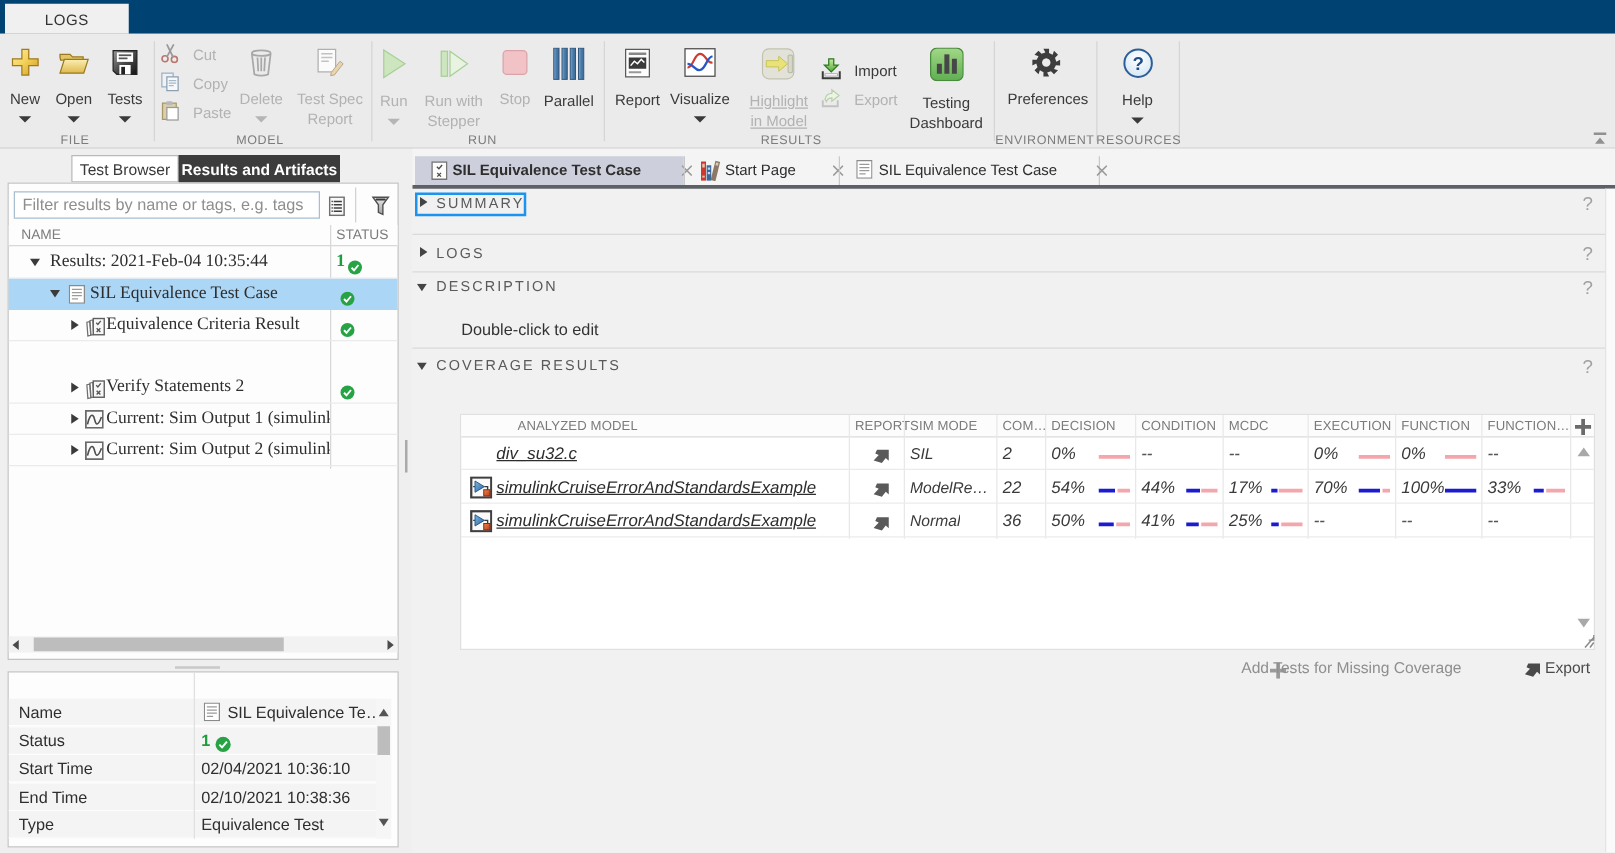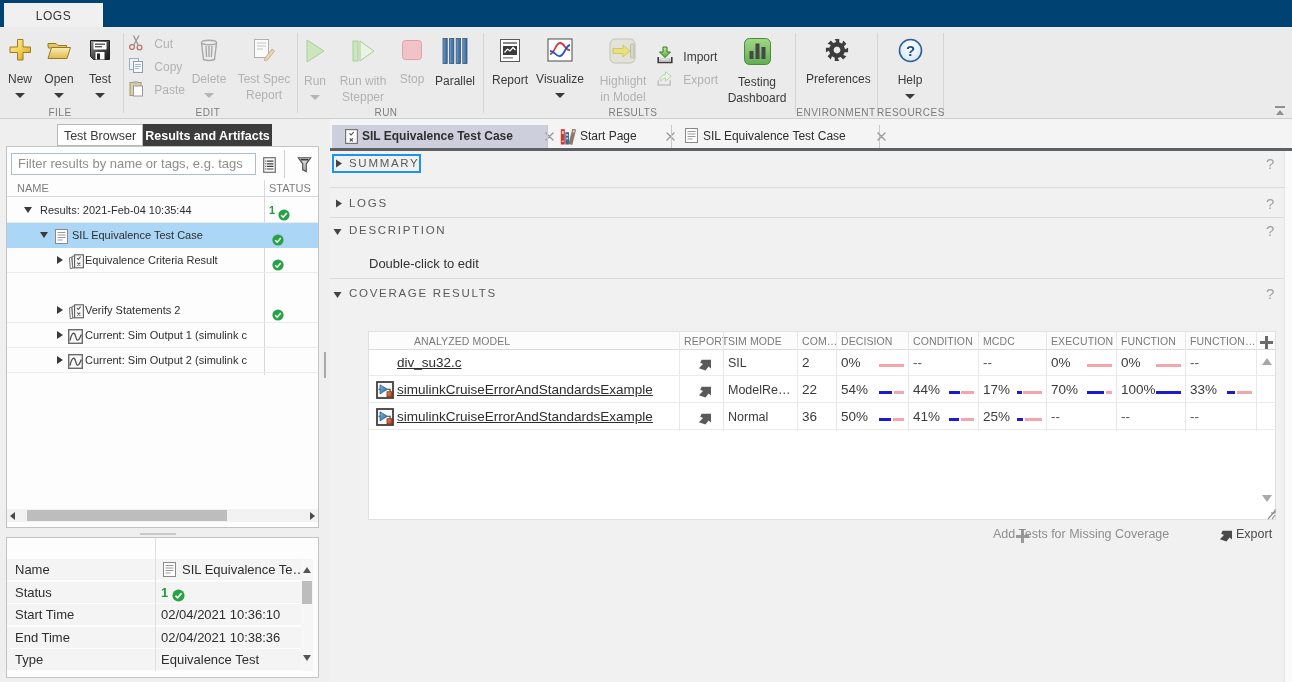--- a/index.html
+++ b/index.html
@@ -34,22 +34,22 @@
   #treepanel { position:absolute; left:6px; top:27px; width:313px; height:382px; background:#fdfdfd; border:1px solid #c3c3c3; }
   #proppanel { position:absolute; left:6px; top:418px; width:313px; height:141px; background:#fdfdfd; border:1px solid #c3c3c3; }
   #lsplitter { position:absolute; left:140px; top:414px; width:36px; height:2px; background:#c9c9c9; }
 
   
   #filterbox { position:absolute; left:4px; top:6px; width:245px; height:22px; border:1px solid #a7bfd1; background:#fff;
      font-size:13px; color:#8e8e8e; line-height:20px; padding-left:6px; white-space:nowrap; overflow:hidden;}
   .fsep { position:absolute; left:277px; top:3px; width:1px; height:28px; background:#d2d2d2; }
   #treehead { position:absolute; left:0px; top:33px; width:311px; height:17px; border-bottom:1px solid #d8d8d8; background:#fdfdfd;
      font-size:11px; color:#7c7c7c; }
-  .trow { position:absolute; left:0; width:311px; height:25px; border-bottom:1px solid #ebebeb; font-size:11px;
-     color:#2e2e2e; line-height:24px; white-space:nowrap; overflow:hidden; }
+  .trow { position:absolute; left:0; width:311px; height:25px; border-bottom:1px solid #ebebeb; font-size:14px;
+     color:#2e2e2e; line-height:24px; white-space:nowrap; overflow:hidden;font-family:Liberation Serif, serif; }
   .trow.sel { background:#abd6f5; border-bottom:1px solid #abd6f5; }
   .vline { position:absolute; top:0; width:1px; background:#d8d8d8; }
   .carr { position:absolute; width:0; height:0; }
   .carr.open { border-left:4.5px solid transparent; border-right:4.5px solid transparent; border-top:6px solid #3a3a3a; }
   .carr.closed { border-top:4.5px solid transparent; border-bottom:4.5px solid transparent; border-left:6px solid #3a3a3a; }
   .ticon { position:absolute; top:5px; }
   .tcheck { position:absolute; left:272px; top:7px; }
 
   
   #hscroll { position:absolute; left:0px; top:362px; width:311px; height:13px; background:#f2f2f2; }
@@ -72,21 +72,21 @@
   .sechead .sarr { display:inline-block; vertical-align:middle; margin-right:7px; }
   .divline { position:absolute; left:0; width:954px; height:1px; background:#dadada; }
   .qmark { position:absolute; left:936px; color:#a0a0a0; font-size:15px; }
 
   
   #covtable { position:absolute; left:38px; top:212px; width:908px; height:189px; background:#fff; border:1px solid #e0e0e0; }
   .chead { position:absolute; top:0; height:18px; font-size:10.5px; letter-spacing:0.1px; color:#7a7a7a; line-height:19px; white-space:nowrap; overflow:hidden; }
   #cheadrow { position:absolute; left:0; top:0; width:906px; height:18px; border-bottom:1px solid #dcdcdc; background:#fcfcfc; }
   .cvline { position:absolute; top:0; width:1px; height:99px; background:#e8e8e8; }
   .crow { position:absolute; left:0; width:906px; height:26px; border-bottom:1px solid #ebebeb; font-size:13.5px; color:#3a3a3a; }
-  .ccell { position:absolute; top:0; height:26px; line-height:26px; white-space:nowrap; overflow:hidden; }
+  .ccell { position:absolute; top:0; height:26px; line-height:26px; white-space:nowrap; overflow:hidden;font-style:italic; }
   .cbar { position:absolute; top:14px; height:3px; }
   .cbar .b { position:absolute; top:0; height:3px; background:#1b1bd1; }
   .cbar .p { position:absolute; top:0; height:3px; background:#f4a6ac; }
   .link { text-decoration:underline; color:#2d2d2d; }
 
   #covfooter { position:absolute; left:0; top:408px; width:946px; height:18px; font-size:12.5px; color:#8f8f8f; }
 </style>
 </head>
 <body>
 
@@ -97,21 +97,21 @@
 <div id="toolstrip" class="abs">
 
   <div class="tsep" style="left:123px"></div>
   <div class="tsep" style="left:297px"></div>
   <div class="tsep" style="left:483px"></div>
   <div class="tsep" style="left:795px"></div>
   <div class="tsep" style="left:877px"></div>
   <div class="tsep" style="left:943px"></div>
 
   <div class="glabel" style="left:20px; width:80px;">FILE</div>
-  <div class="glabel" style="left:168px; width:80px;">EDIT</div>
+  <div class="glabel" style="left:168px; width:80px;">MODEL</div>
   <div class="glabel" style="left:346px; width:80px;">RUN</div>
   <div class="glabel" style="left:593px; width:80px;">RESULTS</div>
   <div class="glabel" style="left:796px; width:80px;">ENVIRONMENT</div>
   <div class="glabel" style="left:871px; width:80px;">RESOURCES</div>
 
   <div class="bigbtn" style="left:0px; width:40px;">
     <svg width="24" height="24" viewBox="0 0 24 24">
         <path d="M9.5 1.5h5.5v7.5h7.5v5.5h-7.5v7.5h-5.5v-7.5H2v-5.5h7.5z" fill="url(#gGold)" stroke="#a07a1c"></path>
       </svg>
     <div class="lbl">New</div><div class="ddarrow"></div>
@@ -125,21 +125,21 @@
   </div>
   <div class="bigbtn" style="left:80px; width:40px;">
     <svg width="24" height="24" viewBox="0 0 24 24">
         <path d="M2.5 2.5 h19 v19 h-16 l-3-3 z" fill="url(#gDark)" stroke="#222"></path>
         <rect x="5.5" y="4" width="13" height="7.5" fill="#fff"></rect>
         <rect x="7" y="5.5" width="10" height="1.4" fill="#555"></rect>
         <rect x="7" y="8" width="7" height="1.4" fill="#555"></rect>
         <rect x="7.5" y="14" width="9" height="7.5" fill="#fff"></rect>
         <rect x="9" y="15.5" width="3" height="6" fill="#222"></rect>
       </svg>
-    <div class="lbl">Test</div><div class="ddarrow"></div>
+    <div class="lbl">Tests</div><div class="ddarrow"></div>
   </div>
 
   <div class="smallbtn" style="left:128px; top:7px;">
     <span class="ic"><svg width="17" height="17" viewBox="0 0 17 17">
           <g stroke="#b9766d" fill="none" stroke-width="1.3">
             <circle cx="4" cy="13" r="2.4"></circle>
             <circle cx="11.5" cy="13.5" r="2.4"></circle>
           </g>
           <g stroke="#9a9a9a" stroke-width="1.4">
             <path d="M5.5 11.5 L11 1.5"></path>
@@ -231,21 +231,21 @@
     <div class="lbl">Report</div>
   </div>
   <div class="bigbtn" style="left:534px; width:52px;">
     <svg width="26" height="24" viewBox="0 0 26 24">
         <rect x="1" y="1" width="24" height="22" fill="#fff" stroke="#4a4a4a"></rect>
         <path d="M3 16 C8 16 8 5 13 5 C18 5 18 13 23 12" fill="none" stroke="#d03a30" stroke-width="1.8"></path>
         <path d="M3 13 C8 13 9 19 13 18 C18 17 18 8 23 7" fill="none" stroke="#2458c8" stroke-width="1.8"></path>
       </svg>
     <div class="lbl">Visualize</div><div class="ddarrow"></div>
   </div>
-  <div class="bigbtn dis" style="left:596px; width:54px;">
+  <div class="bigbtn dis" style="left:596px; width:54px;text-decoration:underline;">
     <svg width="28" height="26" viewBox="0 0 28 26">
         <rect x="1" y="1" width="25" height="24" rx="5" fill="#e2e2d8" stroke="#c2c2b2"></rect>
         <rect x="21.5" y="6" width="3.5" height="14" rx="1" fill="#d8d8c8" stroke="#bcbcac"></rect>
         <path d="M4 10.5 h10 v-3.5 l7 6 -7 6 v-3.5 h-10 z" fill="#e8e278" stroke="#c8c258" stroke-width="0.8"></path>
       </svg>
     <div class="lbl">Highlight<br>in Model</div>
   </div>
 
   <div class="smallbtn" style="left:656px; top:19px; color:#3a3a3a;">
     <span class="ic"><svg width="18" height="19" viewBox="0 0 18 19">
@@ -467,21 +467,21 @@
             <circle cx="6" cy="6" r="5.6" fill="#27a346"></circle>
             <path d="M3.2 6.2 L5.2 8.2 L8.8 4" stroke="#fff" stroke-width="1.5" fill="none"></path>
           </svg></span>
       </div>
     <div class="prow" style="top:66px;">
         <span style="position:absolute;left:8px;">Start Time</span>
       <span class="pval" style="left:154px;">02/04/2021 10:36:10</span>
       </div>
     <div class="prow" style="top:88.5px;">
         <span style="position:absolute;left:8px;">End Time</span>
-      <span class="pval" style="left:154px;">02/04/2021 10:38:36</span>
+      <span class="pval" style="left:154px;">02/10/2021 10:38:36</span>
       </div>
     <div class="prow" style="top:111px;">
         <span style="position:absolute;left:8px;">Type</span>
       <span class="pval" style="left:154px;">Equivalence Test</span>
       </div>
 
     <div style="position:absolute; left:294px; top:21px; width:12px; height:112px; background:#f6f6f6;">
       <div style="position:absolute;left:2px;top:8px;width:0;height:0;border-left:4.5px solid transparent;border-right:4.5px solid transparent;border-bottom:6px solid #555;"></div>
       <div style="position:absolute;left:1px;top:22px;width:10px;height:23px;background:#bdbdbd;"></div>
       <div style="position:absolute;left:2px;top:96px;width:0;height:0;border-left:4.5px solid transparent;border-right:4.5px solid transparent;border-top:6px solid #555;"></div>

